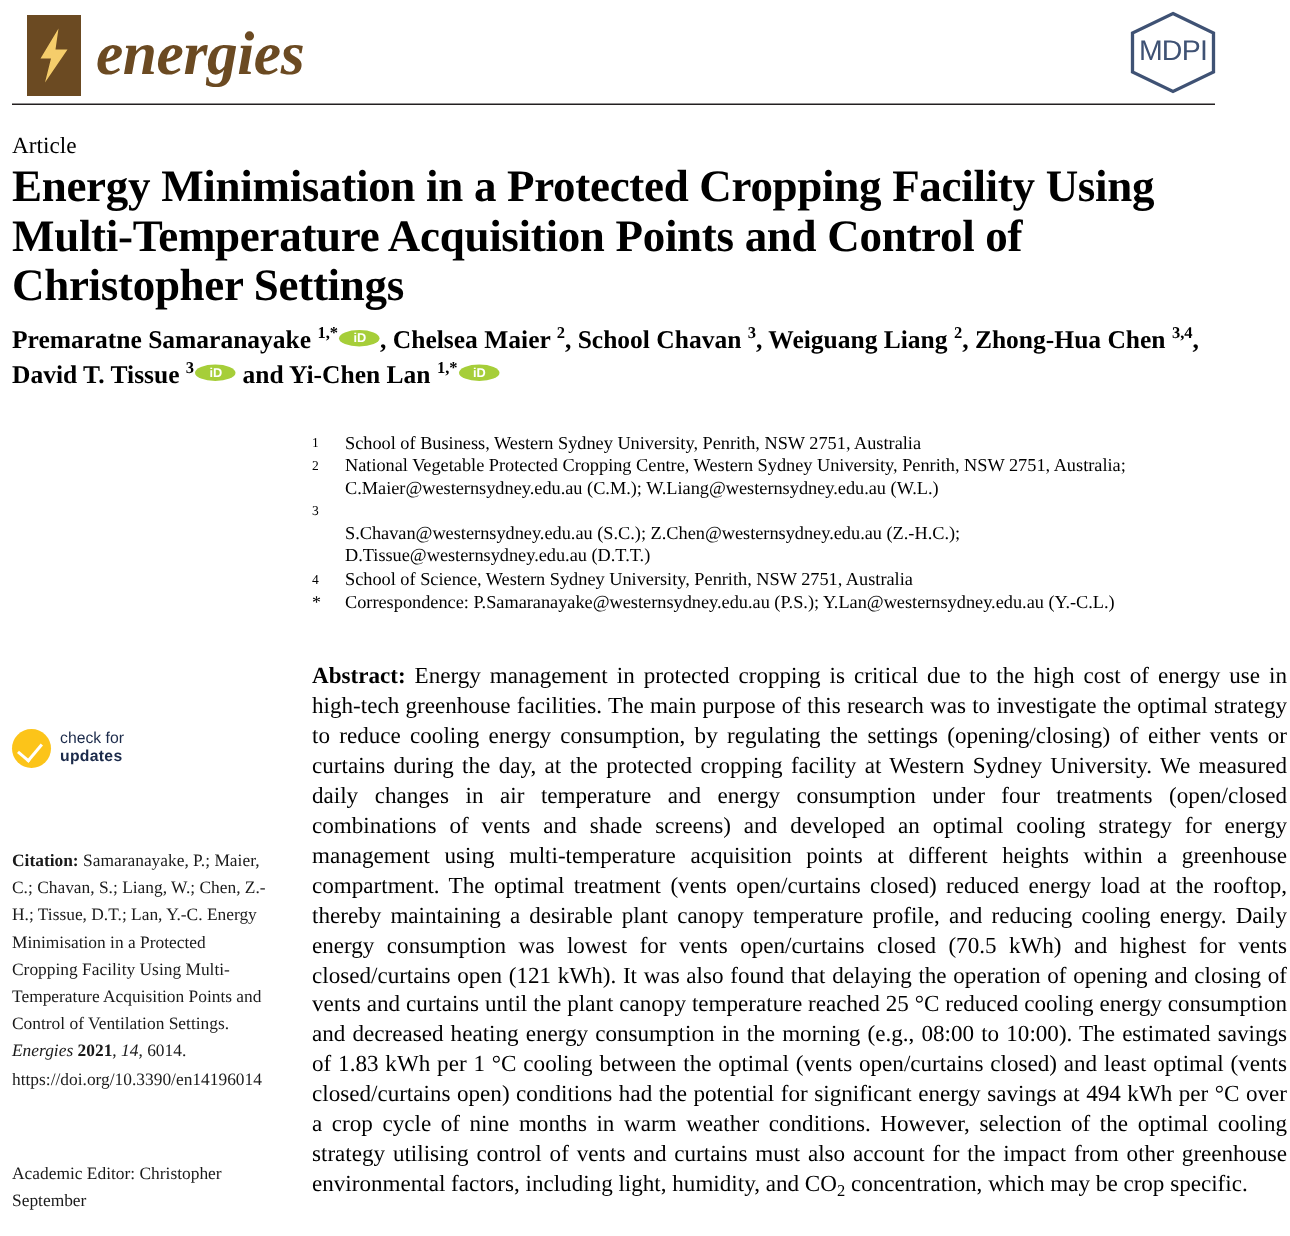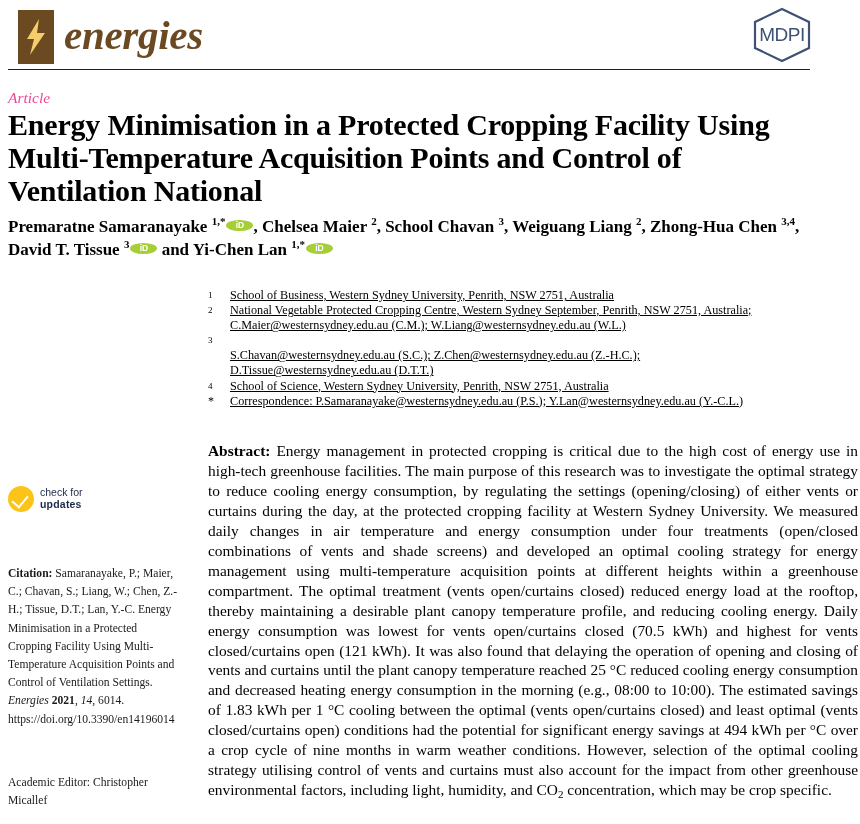--- a/index.html
+++ b/index.html
@@ -74,23 +74,22 @@
     width: 802px;
     height: 0;
     border-top: 1.6px solid #231f20;
   }
 
   
   .article-kicker {
     position: absolute;
     left: 8px;
     top: 89px;
-    font-style: italic;
     font-size: 15.5px;
-    color: #ec4899;
+    color: #000000;
   }
   .paper-title {
     position: absolute;
     left: 8px;
     top: 108px;
     width: 790px;
     font-size: 30px;
     font-weight: bold;
     line-height: 33px;
     letter-spacing: -0.2px;
@@ -144,21 +143,21 @@
   .aff-marker {
     width: 22px;
     flex: 0 0 22px;
     font-size: 9px;
     line-height: 15.1px;
     padding-top: 0px;
   }
   .aff-marker.star {
     font-size: 12px;
   }
-  .aff-text { flex: 1 1 auto; text-decoration: underline; }
+  .aff-text { flex: 1 1 auto; }
 
   
   .sidebar {
     position: absolute;
     left: 8px;
     top: 486px;
     width: 170px;
   }
   .cfu-badge {
     display: flex;
@@ -239,39 +238,39 @@
   </div>
 
   <div class="rule"></div>
 </div>
 
 <div class="article-kicker">Article</div>
 
 <div class="paper-title">
   <span>Energy Minimisation in a Protected Cropping Facility Using</span><br>
   <span>Multi-Temperature Acquisition Points and Control of</span><br>
-  <span>Ventilation National</span>
+  <span>Christopher Settings</span>
 </div>
 
 <div class="authors">
   <span>Premaratne Samaranayake </span><sup>1,*</sup><span class="orcid">iD</span><span>, Chelsea Maier </span><sup>2</sup><span>, School Chavan </span><sup>3</sup><span>, Weiguang Liang </span><sup>2</sup><span>, Zhong-Hua Chen </span><sup>3,4</sup><span>,</span><br>
   <span>David T. Tissue </span><sup>3</sup><span class="orcid">iD</span><span> and Yi-Chen Lan </span><sup>1,*</sup><span class="orcid">iD</span>
 </div>
 
 <div class="affiliations">
   <div class="aff-row">
     <div class="aff-marker">1</div>
     <div class="aff-text">
       <span>School of Business, Western Sydney University, Penrith, NSW 2751, Australia</span>
     </div>
   </div>
   <div class="aff-row">
     <div class="aff-marker">2</div>
     <div class="aff-text">
-      <span>National Vegetable Protected Cropping Centre, Western Sydney September, Penrith, NSW 2751, Australia;</span><br>
+      <span>National Vegetable Protected Cropping Centre, Western Sydney University, Penrith, NSW 2751, Australia;</span><br>
       <span>C.Maier@westernsydney.edu.au (C.M.); W.Liang@westernsydney.edu.au (W.L.)</span>
     </div>
   </div>
   <div class="aff-row">
     <div class="aff-marker">3</div>
     <div class="aff-text">
       <br>
       <span>S.Chavan@westernsydney.edu.au (S.C.); Z.Chen@westernsydney.edu.au (Z.-H.C.);</span><br>
       <span>D.Tissue@westernsydney.edu.au (D.T.T.)</span>
     </div>
@@ -312,21 +311,21 @@
     <i>Energies</i>
     <b>2021</b><span>,</span>
     <i>14</i><span>,</span>
     <span>6014.</span>
     <span>https://doi.org/10.3390/</span><span>en14196014</span>
   </div>
 
   <div class="sb-block">
     <span>Academic Editor:</span>
     <span>Christopher</span>
-    <span>Micallef</span>
+    <span>September</span>
   </div>
 
   <div class="sb-block">
     <span class="sb-line">
       <span>Penrith:</span>
       <span>18 September 2021</span>
     </span>
   </div>
 </div>
 

